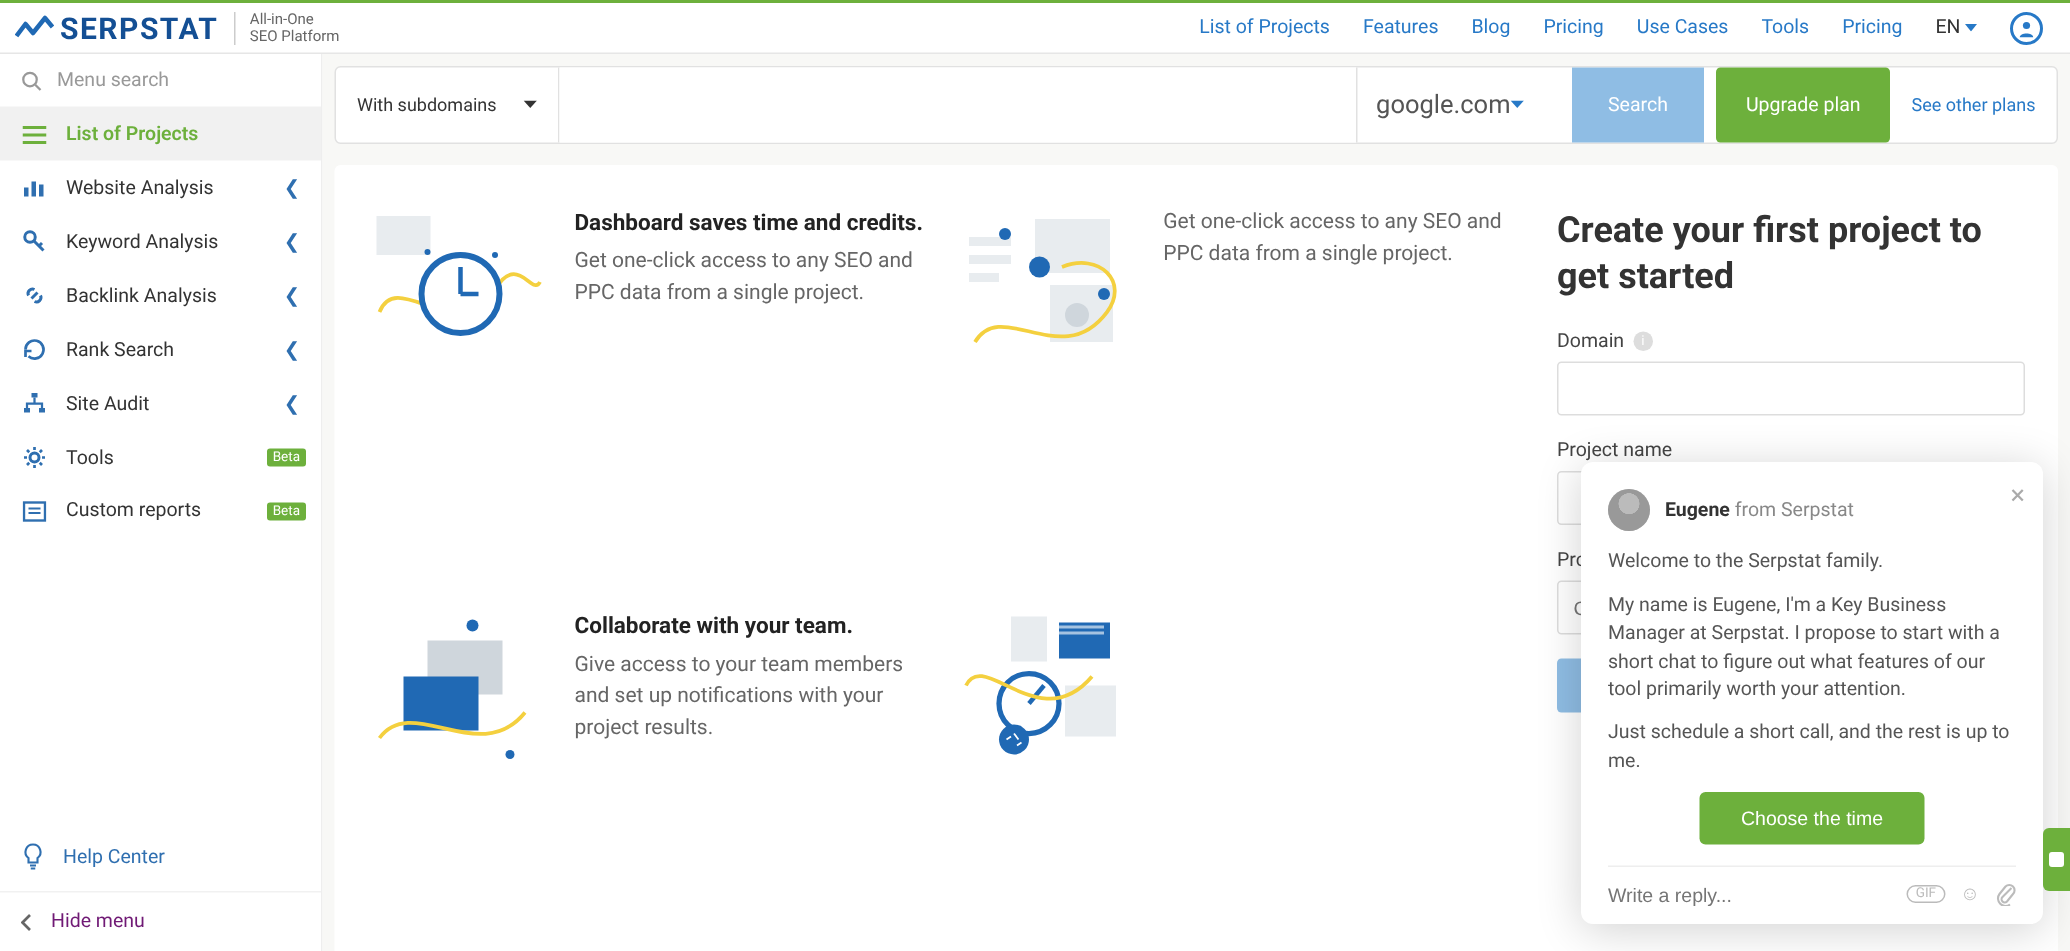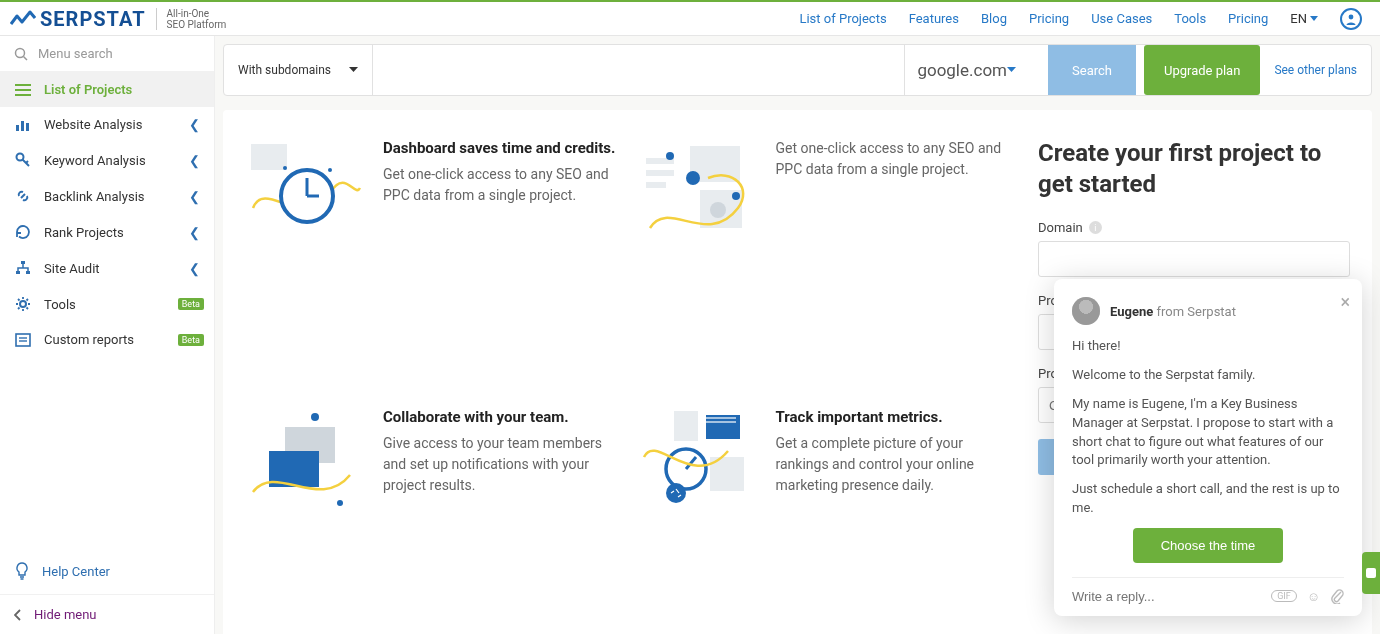--- a/index.html
+++ b/index.html
@@ -155,21 +155,21 @@
           </span>
         <span>Backlink Analysis</span>
         <span class="chev">❮</span>
       </li>
       <li>
         <span class="nav-icon">
             <svg width="16" height="16" viewBox="0 0 16 16">
               <path d="M2 8 a6 6 0 1 1 2 4.5 M2 13 L2 9 L6 9" stroke="#2f6fb0" stroke-width="1.8" fill="none"></path>
             </svg>
           </span>
-        <span>Rank Projects</span>
+        <span>Rank Search</span>
         <span class="chev">❮</span>
       </li>
       <li>
         <span class="nav-icon">
             <svg width="16" height="16" viewBox="0 0 16 16">
               <rect x="6" y="1" width="4" height="3" fill="#2f6fb0"></rect>
               <rect x="1" y="11" width="4" height="3" fill="#2f6fb0"></rect>
               <rect x="11" y="11" width="4" height="3" fill="#2f6fb0"></rect>
               <path d="M8 4 L8 8 M3 11 L3 8 L13 8 L13 11" stroke="#2f6fb0" stroke-width="1.5" fill="none"></path>
             </svg>
@@ -302,24 +302,20 @@
                 <rect x="68" y="10" width="30" height="2" fill="#fff" opacity="0.6"></rect>
                 <rect x="68" y="14" width="30" height="2" fill="#fff" opacity="0.6"></rect>
                 <rect x="72" y="50" width="34" height="34" fill="#e8ecef"></rect>
                 <circle cx="48" cy="62" r="20" stroke="#2069b4" stroke-width="3.5" fill="#fff"></circle>
                 <line x1="48" y1="62" x2="58" y2="50" stroke="#2069b4" stroke-width="3"></line>
                 <circle cx="38" cy="86" r="10" fill="#2069b4"></circle>
                 <path d="M33 86 l3 -2 m2 -2 l3 4 m2 2 l-3 2" stroke="#fff" stroke-width="1.2" fill="none"></path>
                 <path d="M6 50 C 18 25, 55 85, 90 44" stroke="#f4d03f" stroke-width="2.5" fill="none"></path>
               </svg>
           </div>
-          <div>
-            <h3>Track important metrics.</h3>
-            <p>Get a complete picture of your rankings and control your online marketing presence daily.</p>
-          </div>
         </div>
       </div>
 
       <div class="create-panel">
         <h2>Create your first project to get started</h2>
         <div class="fld">
           <label>
               <span>Domain</span>
               <span class="info-icon">i</span>
             </label>
@@ -342,21 +338,20 @@
     </div>
   </div>
 </div>
 
 <div class="chat">
   <span class="chat-close">×</span>
   <div class="chat-head">
     <div class="avatar"></div>
     <div><span class="name">Eugene</span> <span class="from">from Serpstat</span></div>
   </div>
-  <p>Hi there!</p>
   <p>Welcome to the Serpstat family.</p>
   <p>My name is Eugene, I'm a Key Business Manager at Serpstat. I propose to start with a short chat to figure out what features of our tool primarily worth your attention.</p>
   <p>Just schedule a short call, and the rest is up to me.</p>
   <button class="chat-cta"><span>Choose the time</span></button>
   <div class="chat-reply">
     <input placeholder="Write a reply..." style="">
     <div class="chat-icons">
       <span class="gif">GIF</span>
       <span>☺</span>
       <span>

